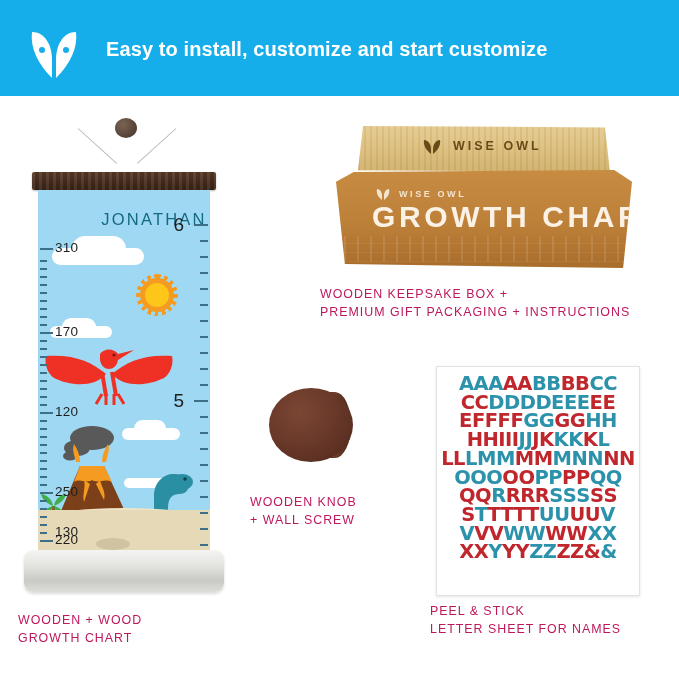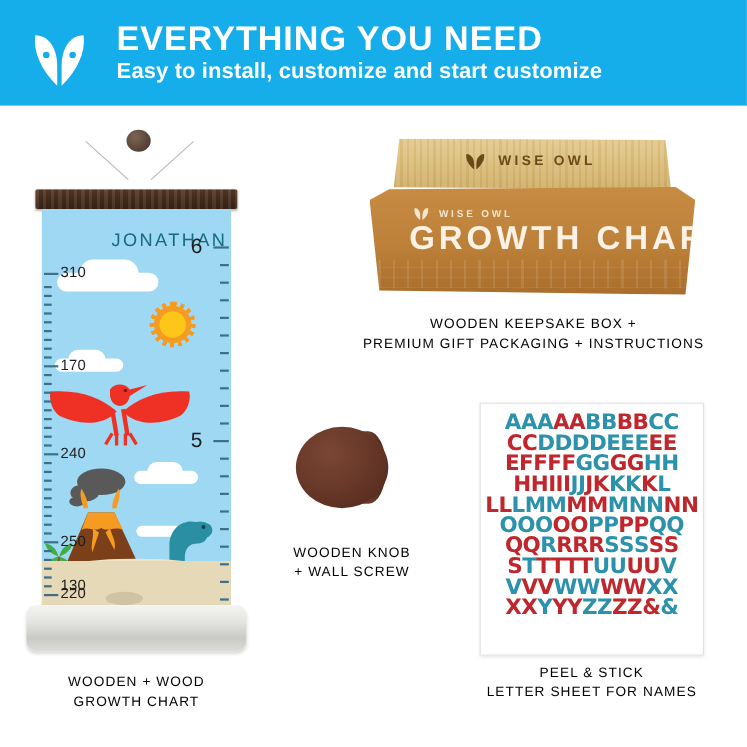--- a/index.html
+++ b/index.html
@@ -54,25 +54,25 @@
     font-size: 20px;
     font-weight: bold;
     letter-spacing: 0.1px;
     line-height: 1.4;
     white-space: nowrap;
   }
 
   
   .caption {
     position: absolute;
-    text-align: center;
+    text-align: left;
     font-size: 12.4px;
     letter-spacing: 1.0px;
     line-height: 1.42;
-    color: #000000;
+    color: #be185d;
     white-space: pre-line;
   }
 
   
   .chart-block {
     position: absolute;
     left: 18px;
     top: 112px;
     width: 212px;
     height: 480px;
@@ -340,21 +340,20 @@
 <div class="banner">
   <div class="owl-logo">
     <svg viewBox="0 0 72 72" width="72" height="72" aria-hidden="true">
       <path d="M34 66 C20 52 12 36 14 20 C27 20 34 33 34 48 Z" fill="#ffffff"></path>
       <path d="M38 66 C52 52 60 36 58 20 C45 20 38 33 38 48 Z" fill="#ffffff"></path>
       <circle cx="24" cy="38" r="3" fill="#15AEEB"></circle>
       <circle cx="48" cy="38" r="3" fill="#15AEEB"></circle>
     </svg>
   </div>
   <div class="banner-text">
-    <div class="banner-title">EVERYTHING YOU NEED</div>
     <div class="banner-sub">Easy to install, customize and start customize</div>
   </div>
 </div>
 
 <div class="chart-block">
 
   <div class="hanger-knob"></div>
   <div class="hanger-string" style="left:60px; top:16px; width:52px; transform:rotate(42deg);"></div>
   <div class="hanger-string" style="left:106px; top:16px; width:52px; transform:rotate(-42deg); transform-origin:right center;"></div>
 
@@ -461,21 +460,21 @@
       <div class="tick" style="left:2px; top:310px; width:7px;"></div>
       <div class="tick" style="left:2px; top:318px; width:7px;"></div>
       <div class="tick" style="left:2px; top:326px; width:7px;"></div>
       <div class="tick" style="left:2px; top:334px; width:7px;"></div>
       <div class="tick" style="left:2px; top:342px; width:7px;"></div>
       <div class="tick" style="left:2px; top:350px; width:13px; height:2px;"></div>
     </div>
 
     <div class="metric-label" style="left:17px; top:50px;">310</div>
     <div class="metric-label" style="left:17px; top:134px;">170</div>
-    <div class="metric-label" style="left:17px; top:214px;">240</div>
+    <div class="metric-label" style="left:17px; top:214px;">120</div>
     <div class="metric-label" style="left:17px; top:294px;">250</div>
     <div class="metric-label" style="left:17px; top:342px;">220</div>
 
     <div style="position:absolute; right:0; top:0; width:24px; height:372px;">
       <div class="tick" style="right:2px; top:34px;  width:14px; height:2px;"></div>
       <div class="tick" style="right:2px; top:50px;  width:8px;"></div>
       <div class="tick" style="right:2px; top:66px;  width:8px;"></div>
       <div class="tick" style="right:2px; top:82px;  width:8px;"></div>
       <div class="tick" style="right:2px; top:98px;  width:8px;"></div>
       <div class="tick" style="right:2px; top:114px; width:8px;"></div>

